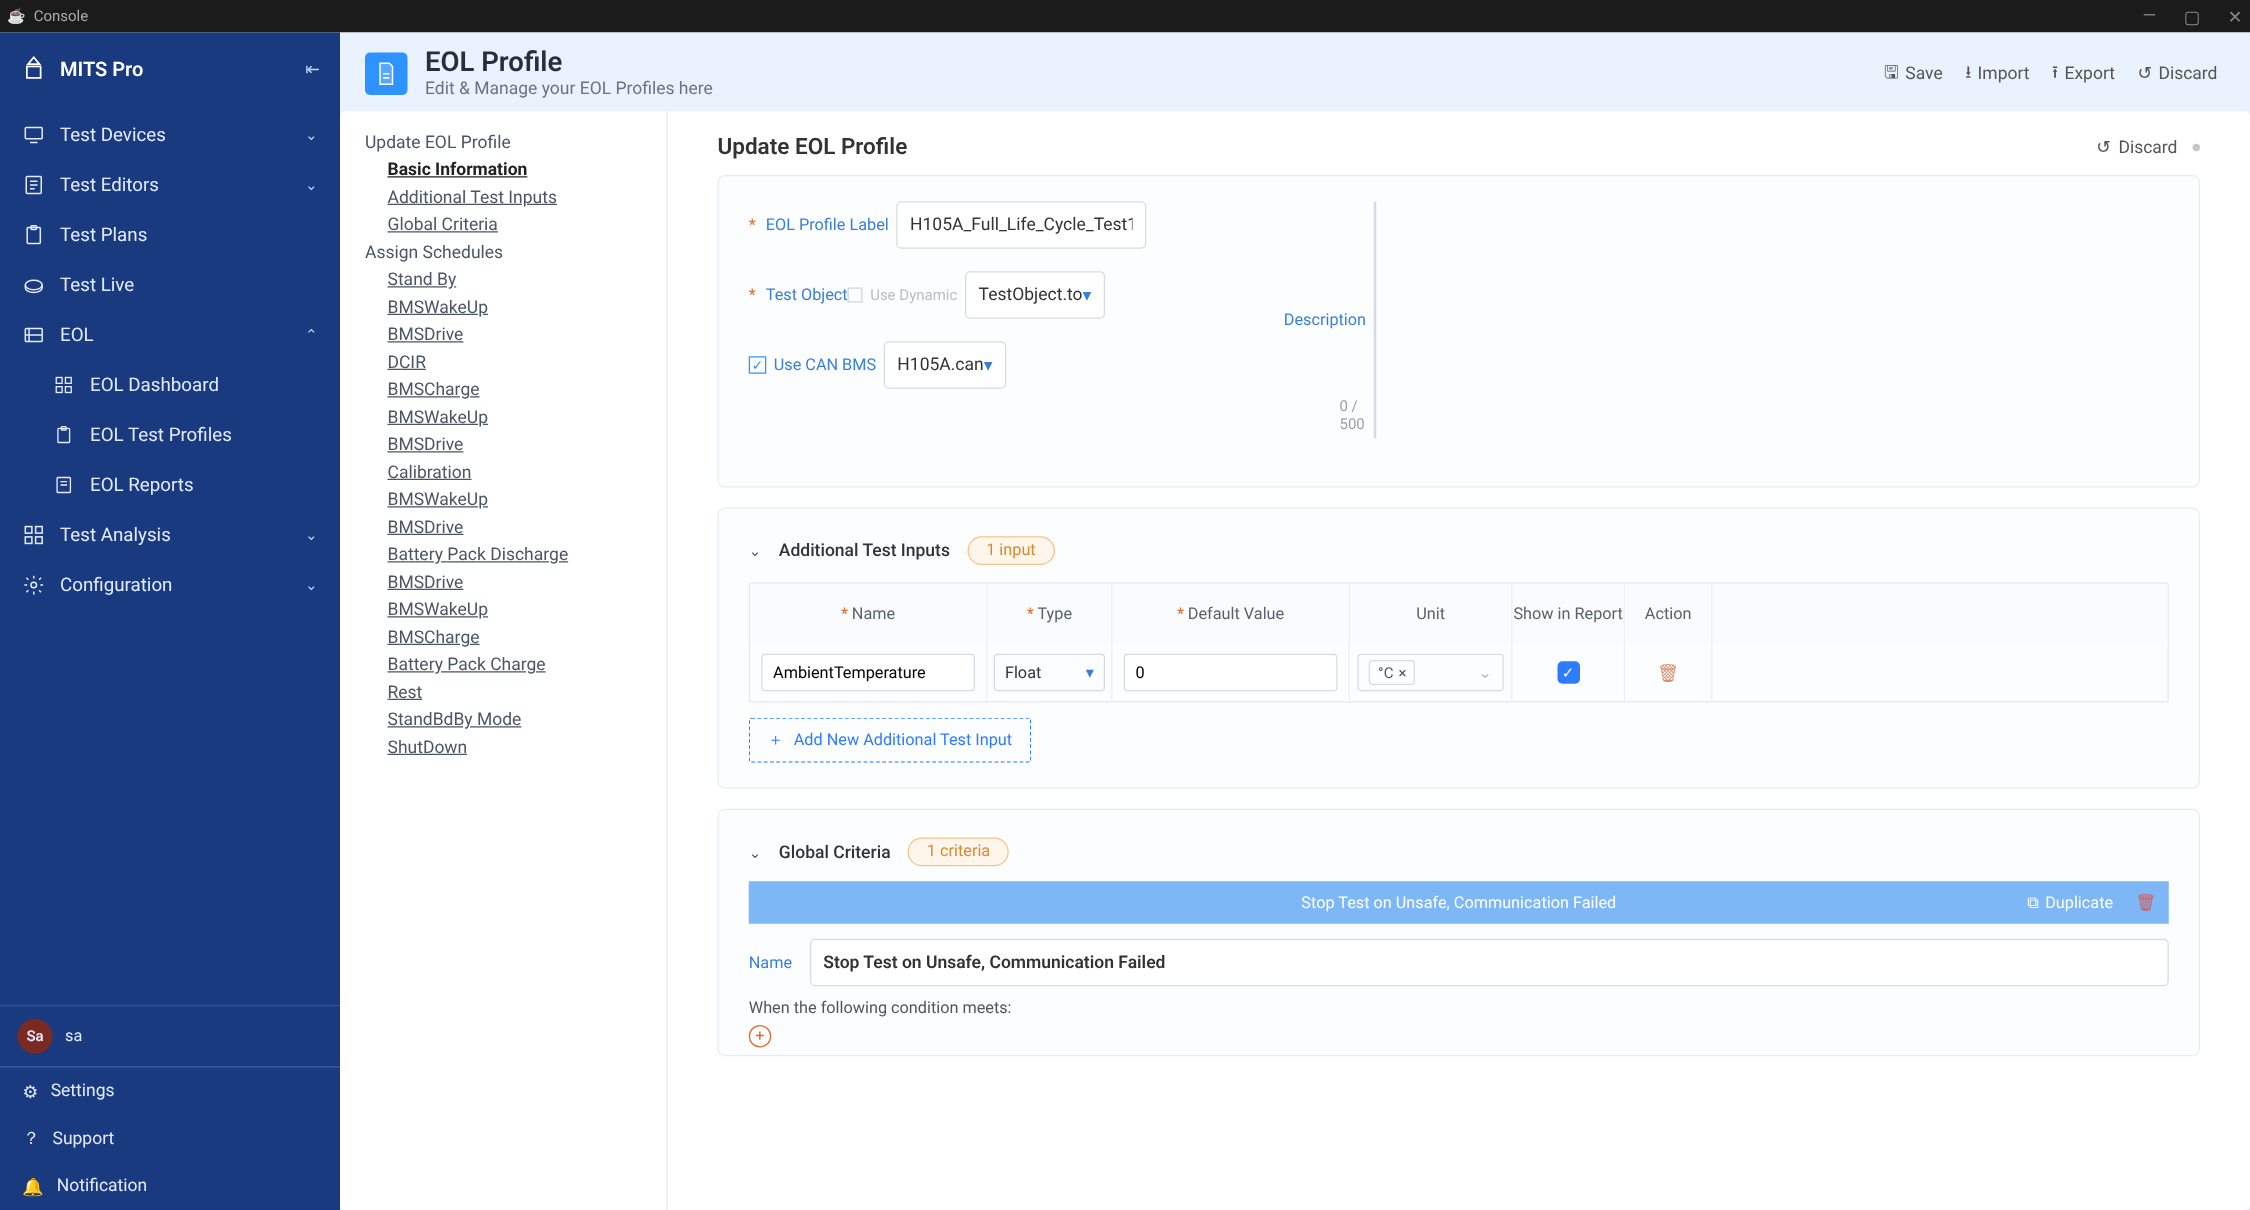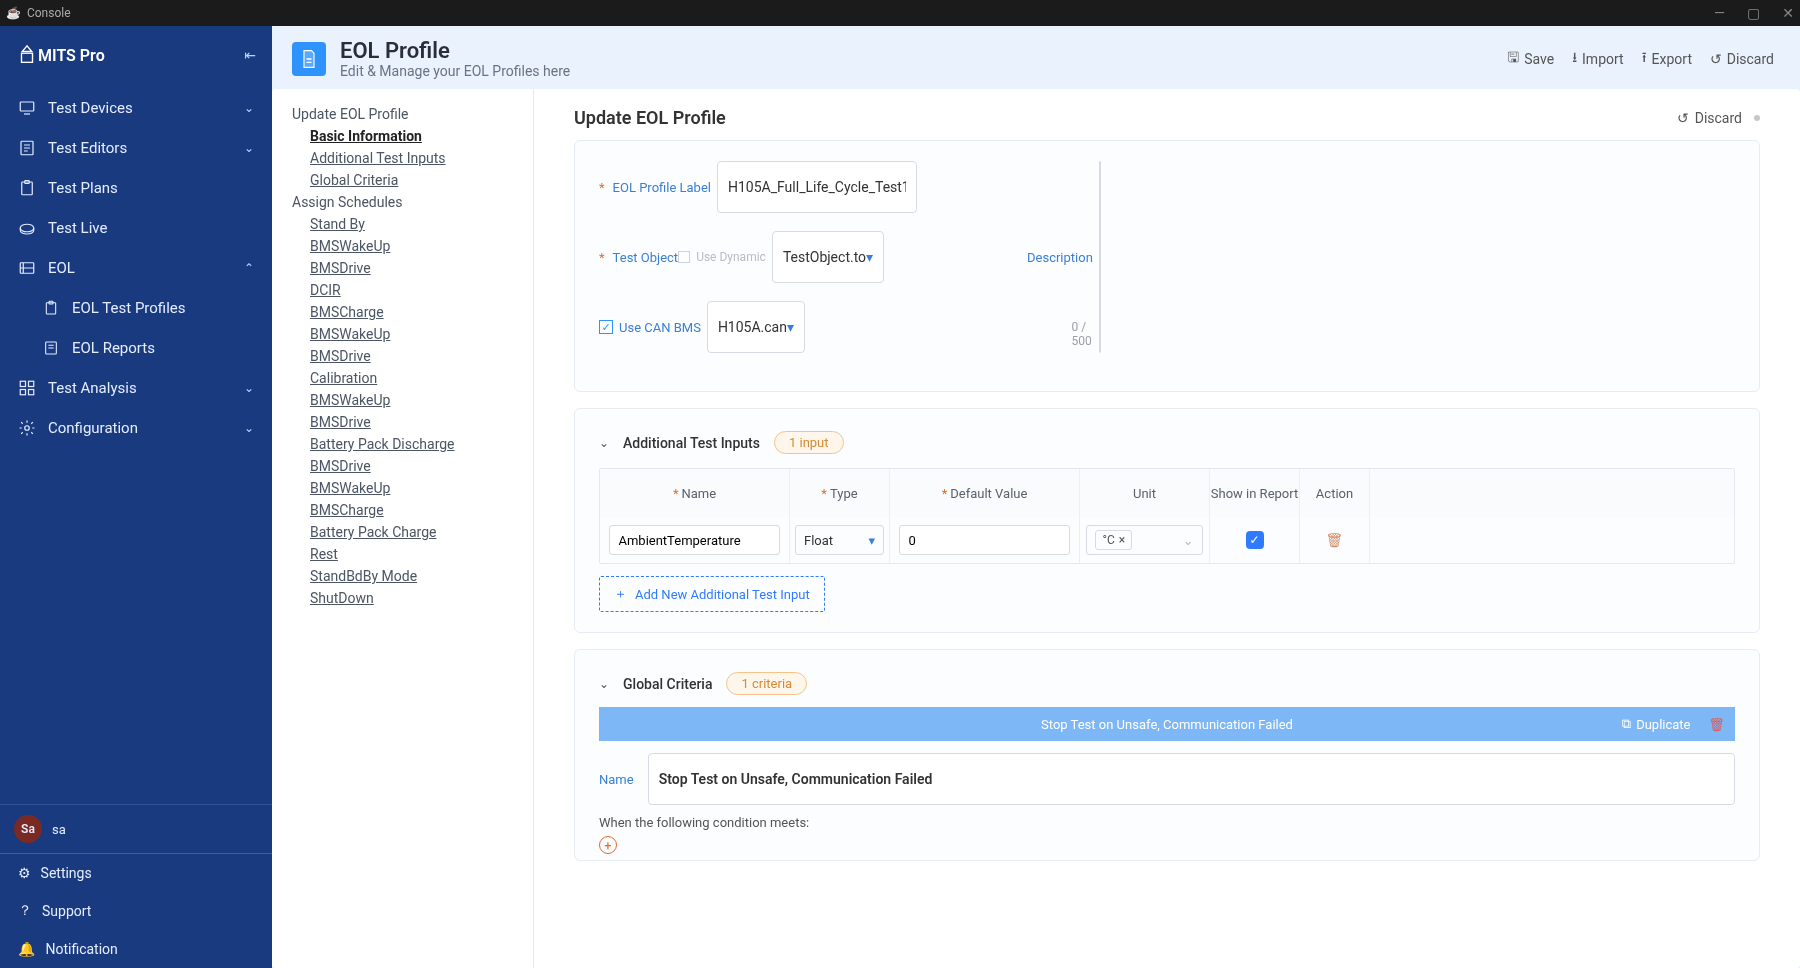--- a/index.html
+++ b/index.html
@@ -7,21 +7,21 @@
 
 .titlebar { height:26px; background:#1b1b1b; color:#aaa; display:flex; align-items:center; font-size:12px; padding:0 6px; justify-content:space-between; }
 .titlebar .left { display:flex; align-items:center; gap:6px; }
 .titlebar .icons { display:flex; gap:22px; font-size:14px; color:#888; }
 
 .shell { display:flex; height:calc(100% - 26px); }
 
 
 .sidebar { width:272px; background:#1a3a80; color:#e4ecff; display:flex; flex-direction:column; }
 .brand { display:flex; align-items:center; justify-content:space-between; height:58px; padding:0 16px; border-bottom:0; }
-.brand-left { display:flex; align-items:center; font-weight:600; font-size:16px; color:#fff;}
+.brand-left { display:flex; align-items:center; gap:10px; font-weight:600; font-size:16px; color:#fff;}
 .brand-icon { width:22px; height:22px; display:flex; align-items:center; justify-content:center; }
 .collapse-btn { color:#bcd0ff; font-size:14px; }
 
 .nav { flex:1; overflow:auto; padding-top:4px; }
 .nav-item { display:flex; align-items:center; height:40px; padding:0 18px; gap:12px; color:#e4ecff; cursor:pointer; font-size:15px; justify-content:space-between;}
 .nav-item.sub { padding-left:42px; font-size:15px; height:40px;}
 .nav-item .ni-left { display:flex; align-items:center; gap:12px;}
 .nav-icon { width:18px; height:18px; display:inline-flex; align-items:center; justify-content:center; }
 .chev { font-size:12px; color:#bcd0ff;}
 
@@ -51,21 +51,21 @@
 .form-top { display:flex; align-items:center; justify-content:space-between; margin-bottom:12px;}
 .form-title { font-size:18px; font-weight:600; color:#333;}
 .discard-link { display:flex; gap:6px; align-items:center; color:#555; font-size:14px;}
 .dot { width:6px;height:6px;border-radius:50%;background:#c7c7c7; margin-left:12px;}
 
 .section { border:1px solid #e7ecf3; border-radius:6px; background:#fcfdff; padding:20px 24px; margin-bottom:16px;}
 .row { display:flex; gap:28px; }
 .field { flex:1; display:flex; flex-direction:row; gap:6px; margin-bottom:18px;}
 .label { font-size:13px; color:#3a7fd6; display:flex; align-items:center; gap:4px;}
 .req::before { content:"*"; color:#e06b2a; margin-right:4px;}
-.input, .select { height:52px; border:1px solid #d6dbe3; border-radius:4px; padding:0 10px; font-size:14px; color:#333; background:#fff; display:flex; align-items:center; justify-content:space-between;}
+.input, .select { height:38px; border:1px solid #d6dbe3; border-radius:4px; padding:0 10px; font-size:14px; color:#333; background:#fff; display:flex; align-items:center; justify-content:space-between;}
 .select .caret { color:#3a7fd6; }
 .textarea { border:1px solid #d6dbe3; border-radius:4px; background:#fff; min-height:190px; position:relative;}
 .counter { position:absolute; right:8px; bottom:4px; font-size:12px; color:#9aa0aa;}
 .inline-opt { font-size:12px; color:#b8bdc6; display:flex; gap:6px; align-items:center;}
 .inline-opt .box { width:12px;height:12px;border:1px solid #cfd4dc; }
 .check-label { display:flex; align-items:center; gap:6px; color:#3a7fd6; font-size:13px;}
 .check-label .cbox { width:14px;height:14px;border:1.5px solid #2f93ff;color:#2f93ff;display:flex;align-items:center;justify-content:center;font-size:11px;}
 
 .panel-header { display:flex; align-items:center; gap:14px; padding:2px 0 2px 0;}
 .ph-chev { font-size:12px;color:#555;}
@@ -176,20 +176,33 @@
         <div class="ni-left">
             <span class="nav-icon">
               <svg width="18" height="18" viewBox="0 0 24 24" fill="none" stroke="#e4ecff" stroke-width="1.6">
                 <rect x="3" y="5" width="18" height="14" rx="1"></rect>
                 <path d="M7 5v14M3 12h18"></path>
               </svg>
             </span>
             <span>EOL</span>
           </div>
         <span class="chev">⌃</span>
+      </div>
+      <div class="nav-item sub">
+        <div class="ni-left">
+            <span class="nav-icon">
+              <svg width="16" height="16" viewBox="0 0 24 24" fill="none" stroke="#e4ecff" stroke-width="1.6">
+                <rect x="3" y="3" width="7" height="7"></rect>
+                <rect x="14" y="3" width="7" height="7"></rect>
+                <rect x="3" y="14" width="7" height="7"></rect>
+                <rect x="14" y="14" width="7" height="7"></rect>
+              </svg>
+            </span>
+            <span>EOL Dashboard</span>
+          </div>
       </div>
       <div class="nav-item sub">
         <div class="ni-left">
             <span class="nav-icon">
               <svg width="16" height="16" viewBox="0 0 24 24" fill="none" stroke="#e4ecff" stroke-width="1.6">
                 <rect x="5" y="4" width="14" height="17" rx="1"></rect>
                 <rect x="9" y="2" width="6" height="4" rx="1"></rect>
               </svg>
             </span>
             <span>EOL Test Profiles</span>

